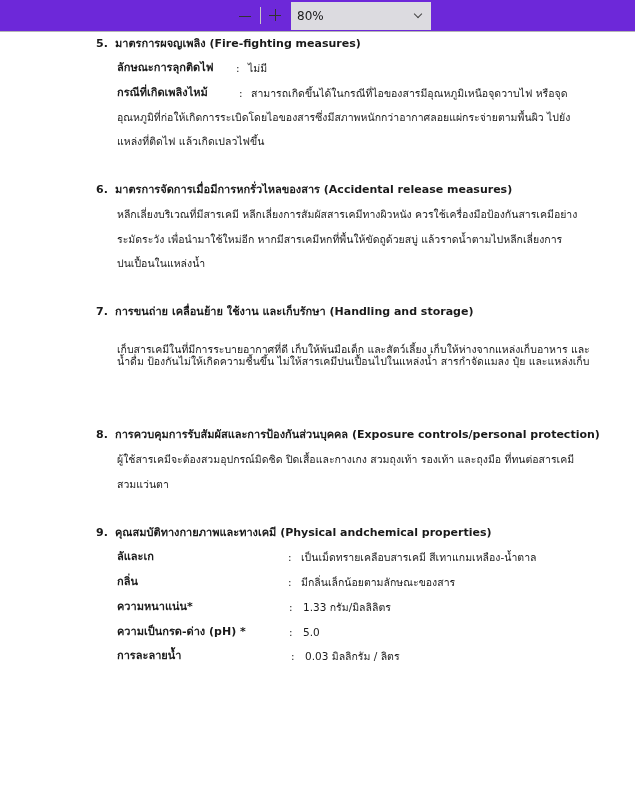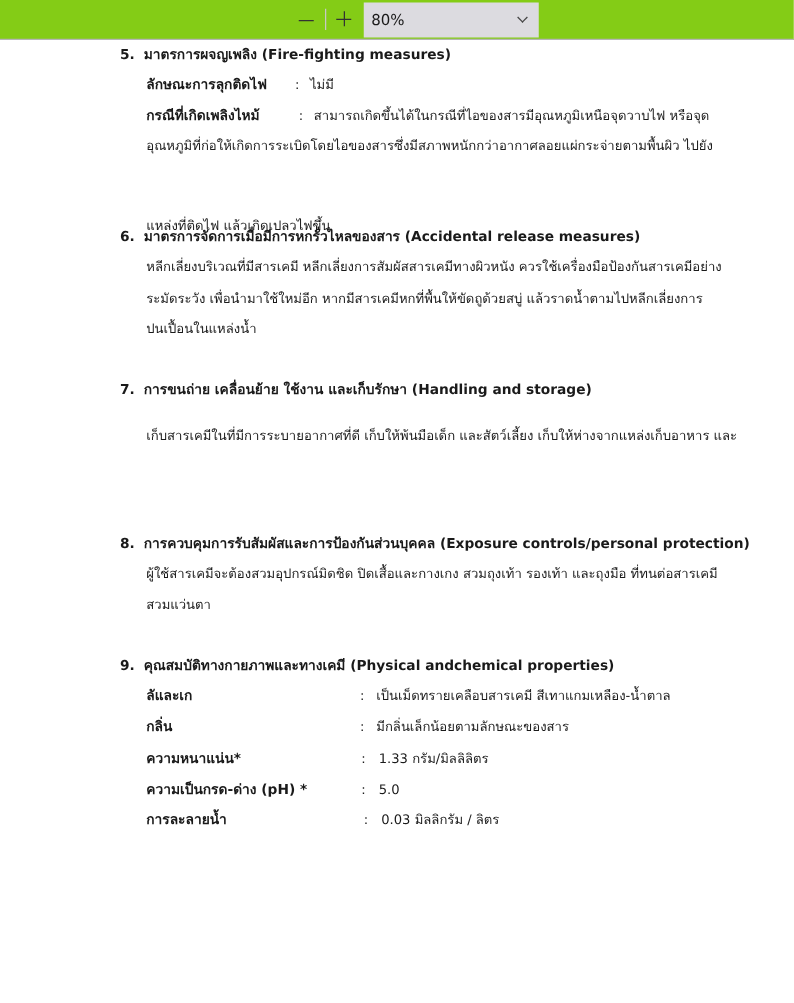--- a/index.html
+++ b/index.html
@@ -4,21 +4,21 @@
   <style>
     * { box-sizing: border-box; margin: 0; padding: 0; }
     html, body {
       width: 635px; height: 802px; overflow: hidden;
       background: #ffffff;
       font-family: "DejaVu Sans", "Liberation Sans", sans-serif;
       color: #1a1a1a;
     }
     .toolbar {
       position: absolute; left: 0; top: 0; width: 635px; height: 32px;
-      background: #84cc16;
+      background: #6d28d9;
       border-bottom: 1px solid #b5b5b5;
     }
     .zoom-out {
       position: absolute; left: 236px; top: 6px; width: 18px; height: 20px;
       display: flex; align-items: center; justify-content: center; cursor: pointer;
     }
     .zoom-out::before {
       content: ""; display: block; width: 12px; height: 1px; background: #333;
     }
     .tb-sep {
@@ -79,33 +79,34 @@
     <span class="num">5.</span><span>มาตรการผจญเพลิง  (Fire-fighting measures)</span>
   </div>
   <div class="line lbl" style="top:28px;">ลักษณะการลุกติดไฟ</div>
   <div class="val" style="left:236px; top:28px;">:</div>
   <div class="val" style="left:248px; top:28px;">ไม่มี</div>
 
   <div class="line lbl" style="top:53px;">กรณีที่เกิดเพลิงไหม้</div>
   <div class="val" style="left:239px; top:53px;">:</div>
   <div class="val" style="left:251px; top:53px;">สามารถเกิดขึ้นได้ในกรณีที่ไอของสารมีอุณหภูมิเหนือจุดวาบไฟ หรือจุด</div>
   <div class="line body" style="top:77px;">อุณหภูมิที่ก่อให้เกิดการระเบิดโดยไอของสารซึ่งมีสภาพหนักกว่าอากาศลอยแผ่กระจ่ายตามพื้นผิว ไปยัง</div>
-  <div class="line body" style="top:101px;margin-top:40px;">แหล่งที่ติดไฟ แล้วเกิดเปลวไฟขึ้น</div>
+  <div class="line body" style="top:101px;">แหล่งที่ติดไฟ แล้วเกิดเปลวไฟขึ้น</div>
 
   <div class="line heading bold" style="top:150px;">
     <span class="num">6.</span><span>มาตรการจัดการเมื่อมีการหกรั่วไหลของสาร  (Accidental release measures)</span>
   </div>
   <div class="line body" style="top:174px;">หลีกเลี่ยงบริเวณที่มีสารเคมี หลีกเลี่ยงการสัมผัสสารเคมีทางผิวหนัง ควรใช้เครื่องมือป้องกันสารเคมีอย่าง</div>
   <div class="line body" style="top:199px;">ระมัดระวัง เพื่อนำมาใช้ใหม่อีก หากมีสารเคมีหกที่พื้นให้ขัดถูด้วยสบู่ แล้วราดน้ำตามไปหลีกเลี่ยงการ</div>
   <div class="line body" style="top:223px;">ปนเปื้อนในแหล่งน้ำ</div>
 
   <div class="line heading bold" style="top:272px;">
     <span class="num">7.</span><span>การขนถ่าย เคลื่อนย้าย ใช้งาน และเก็บรักษา  (Handling and storage)</span>
   </div>
   <div class="line body" style="top:309px;">เก็บสารเคมีในที่มีการระบายอากาศที่ดี เก็บให้พ้นมือเด็ก และสัตว์เลี้ยง เก็บให้ห่างจากแหล่งเก็บอาหาร และ</div>
+  <div class="line body" style="top:321px;">น้ำดื่ม ป้องกันไม่ให้เกิดความชื้นขึ้น ไม่ให้สารเคมีปนเปื้อนไปในแหล่งน้ำ สารกำจัดแมลง ปุ๋ย และแหล่งเก็บ</div>
 
   <div class="line heading bold" style="top:395px;">
     <span class="num">8.</span><span>การควบคุมการรับสัมผัสและการป้องกันส่วนบุคคล  (Exposure controls/personal protection)</span>
   </div>
   <div class="line body" style="top:419px;">ผู้ใช้สารเคมีจะต้องสวมอุปกรณ์มิดชิด ปิดเสื้อและกางเกง สวมถุงเท้า รองเท้า และถุงมือ ที่ทนต่อสารเคมี</div>
   <div class="line body" style="top:444px;">สวมแว่นตา</div>
 
   <div class="line heading bold" style="top:493px;">
     <span class="num">9.</span><span>คุณสมบัติทางกายภาพและทางเคมี  (Physical andchemical properties)</span>
   </div>

